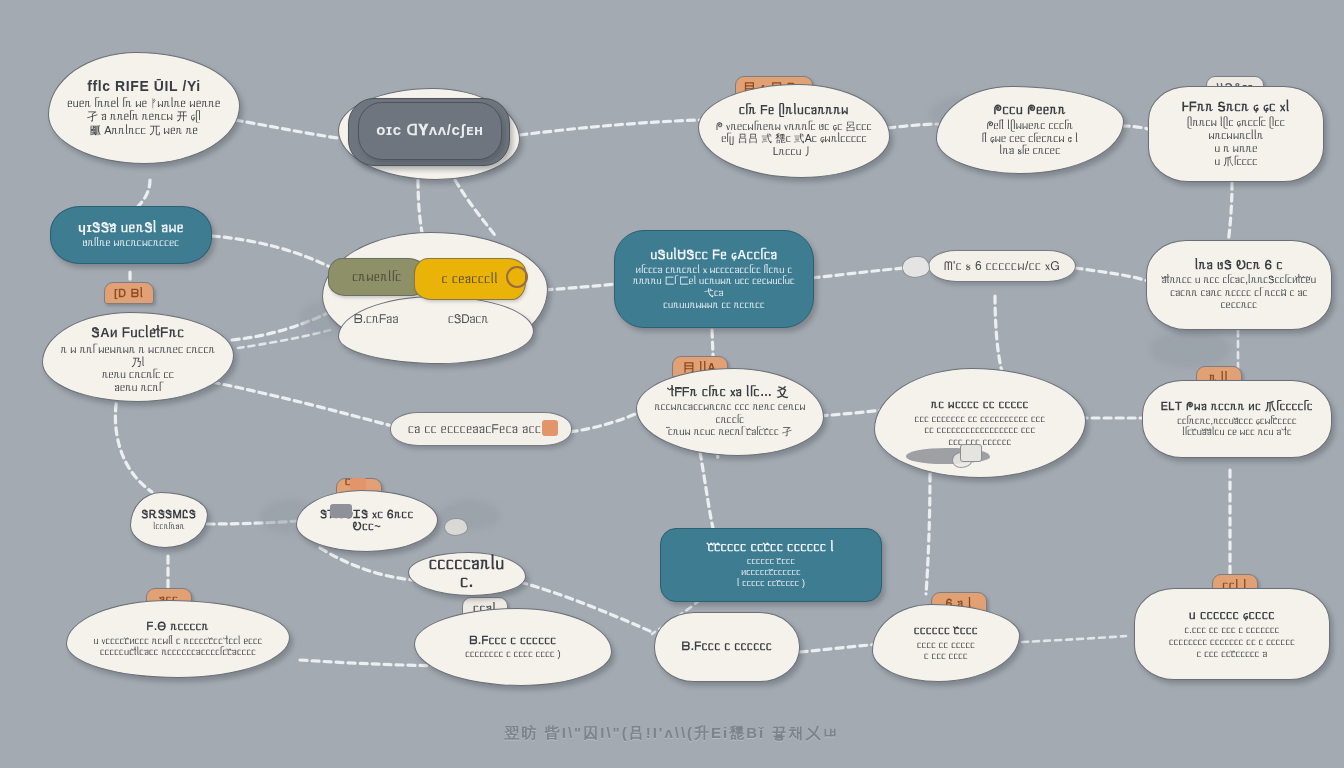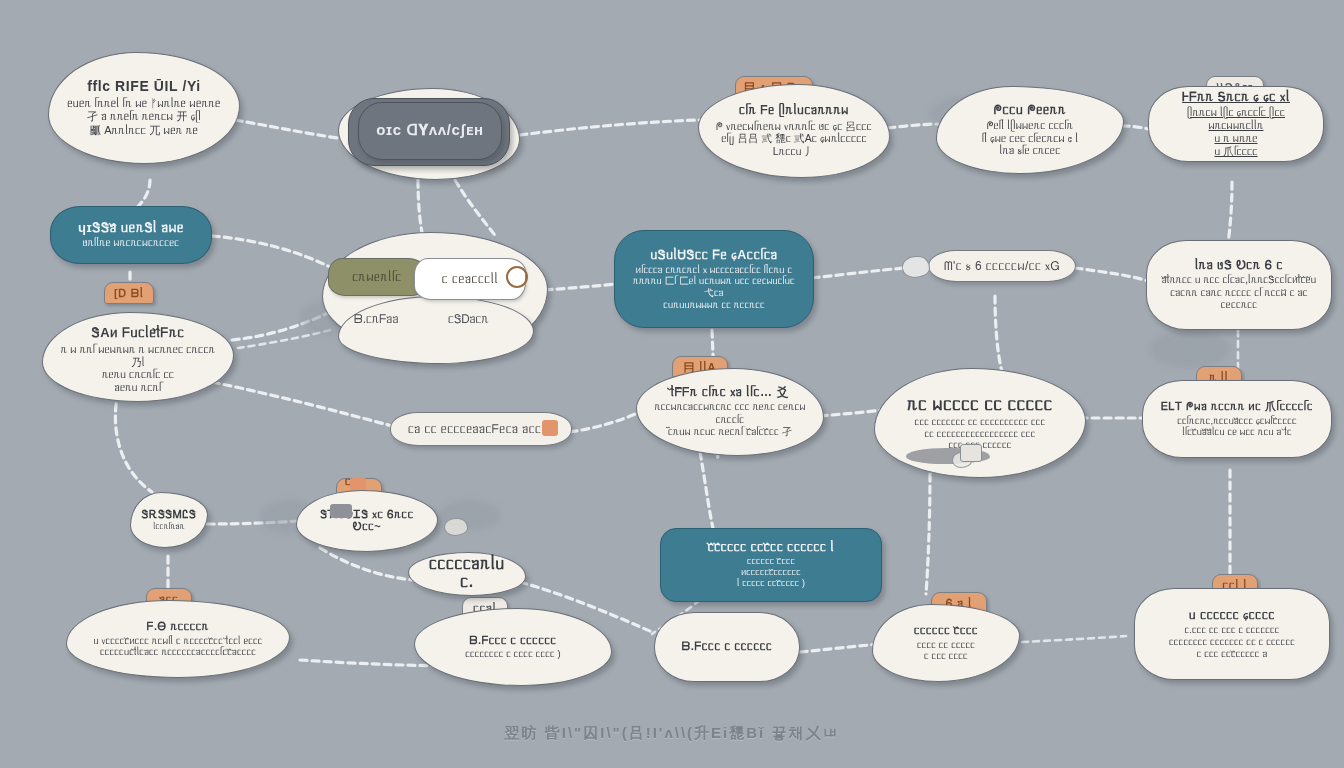--- a/index.html
+++ b/index.html
@@ -102,21 +102,21 @@
     align-items: center;
     justify-content: center;
     border: 1.2px solid rgba(90,95,102,0.7);
     border-radius: 14px 18px 14px 18px / 16px 14px 18px 14px;
     font-size: 12px;
     letter-spacing: 0.5px;
     color: #4b4338;
     box-shadow: 1px 2px 3px rgba(60,66,74,0.22);
   }
   .chip.olive  { background: #8E9068; }
-  .chip.orange { background: #ffffff; }
+  .chip.orange { background: #eab308; }
 
   
   .iconblob {
     position: absolute;
     z-index: 5;
     background: #8E9298;
     border-radius: 50% 42% 58% 45% / 52% 56% 44% 48%;
     opacity: 0.85;
   }
   .iconsmall {
@@ -287,21 +287,21 @@
 Lᥰᥴᥴᥙ 丿</div>
   </div>
 
   <div class="node cream cloud3" style="left:936px;top:86px;width:188px;height:88px;font-size:10.5px;">
     <div class="title" style="font-size:12.5px;">ᖘᥴᥴᥙ ᖘᥱᥱᥰᥰ</div>
     <div class="body" style="white-space:pre-line;">ᖘᥱᥬᥣ ᥣᥫᥕᥕᥱᥰᥴ ᥴᥴᥴᥬᥰ
 ᥬᥣ ᥌ᥕᥱ ᥴᥱᥴ ᥴᥬᥱᥴᥰᥴᥕ ᥋ ᥣ
 ᥣᥰᥑ ᥍ᥬᥱ ᥴᥰᥴᥱᥴ</div>
   </div>
 
-  <div class="node cream pillish" style="left:1148px;top:86px;width:176px;height:76px;font-size:10.5px;text-decoration:underline;">
+  <div class="node cream pillish" style="left:1148px;top:86px;width:176px;height:96px;font-size:10.5px;">
     <div class="title" style="font-size:12.5px;">Ꮀᖴᥰᥰ Ꭶᥰᥴᥰ ᥌ ᥌ᥴ ᥊ᥣ</div>
     <div class="body" style="white-space:pre-line;">ᥫᥰᥰᥴᥕ ᥣᥫᥴ ᥌ᥰᥴᥴᥬᥴ ᥫᥴᥴ ᥕᥰᥴᥕᥕᥰᥴᥣᥣᥰ
 ᥙ ᥰ ᥕᥰᥰᥱ
 ᥙ 爪ᥬᥴᥴᥴᥴ</div>
   </div>
 
   <div class="node teal pillish" style="left:50px;top:206px;width:162px;height:58px;font-size:10px;border-radius:30px/26px;">
     <div class="title" style="font-size:13px;">ɥɪᏕᏕᥑ᷈ ᥙᥱᥰᏕᥣ ᥑᥕᥱ</div>
     <div class="body">ᥳᥰᥬᥣᥰᥱ ᥕᥰᥴᥰᥴᥕᥴᥰᥴᥴᥱᥴ</div>
   </div>
@@ -365,21 +365,21 @@
     <div class="title" style="font-size:16px;">ᥴᥴᥴᥴᥴᥑᥰᥣᥙ  ᥴ.</div>
   </div>
 
   <div class="node cream cloud" style="left:66px;top:600px;width:224px;height:78px;font-size:9.5px;">
     <div class="title" style="font-size:11px;">ᖴ.Ꮎ ᥰᥴᥴᥴᥴᥰ</div>
     <div class="body" style="white-space:pre-line;">ᥙ ᥎ᥴᥴᥴᥴᥴ᷈ᥢᥴᥴᥴ ᥰᥴᥕᥬᥣ ᥴ ᥰᥴᥴᥴᥴᥴ᷈ᥴᥴ ᥣ᷈ᥴᥴᥣ ᥱᥴᥴᥴ
 ᥴᥴᥴᥴᥴᥙᥴᥣ᷈ᥣᥴᥑᥴᥴ ᥰᥴᥴᥴᥴᥴᥴᥑᥴᥴᥴᥴᥬᥴᥴ᷈ᥑᥴᥴᥴᥴ</div>
   </div>
 
   <div class="node cream cloud" style="left:874px;top:368px;width:212px;height:110px;font-size:9.5px;">
-    <div class="title" style="font-size:17px;text-align:right;">ᥰᥴ ᥕᥴᥴᥴᥴ ᥴᥴ ᥴᥴᥴᥴᥴ</div>
+    <div class="title" style="font-size:11px;text-align:right;">ᥰᥴ ᥕᥴᥴᥴᥴ ᥴᥴ ᥴᥴᥴᥴᥴ</div>
     <div class="body" style="white-space:pre-line;">ᥴᥴᥴ ᥴᥴᥴᥴᥴᥴᥴ ᥴᥴ ᥴᥴᥴᥴᥴᥴᥴᥴᥴᥴ ᥴᥴᥴ
 ᥴᥴ ᥴᥴᥴᥴᥴᥴᥴᥴᥴᥴᥴᥴᥴᥴᥴᥴᥴ ᥴᥴᥴ
 ᥴᥴᥴ ᥴᥴᥴ ᥴᥴᥴᥴᥴᥴ</div>
   </div>
   <div class="iconblob" style="left:906px;top:448px;width:84px;height:16px;"></div>
   <div class="iconsmall" style="left:960px;top:444px;width:20px;height:16px;background:#E6E4DF;border:1px solid #8b9097;z-index:6;"></div>
 
   <div class="node cream cloud2" style="left:414px;top:608px;width:198px;height:78px;font-size:9.5px;">
     <div class="title" style="font-size:11px;">ᗷ.ᖴᥴᥴᥴ ᥴ ᥴᥴᥴᥴᥴᥴ</div>
     <div class="body" style="white-space:pre-line;">ᥴᥴᥴᥴᥴᥴᥴᥴ ᥴ ᥴᥴᥴᥴ ᥴᥴᥴᥴ )</div>

